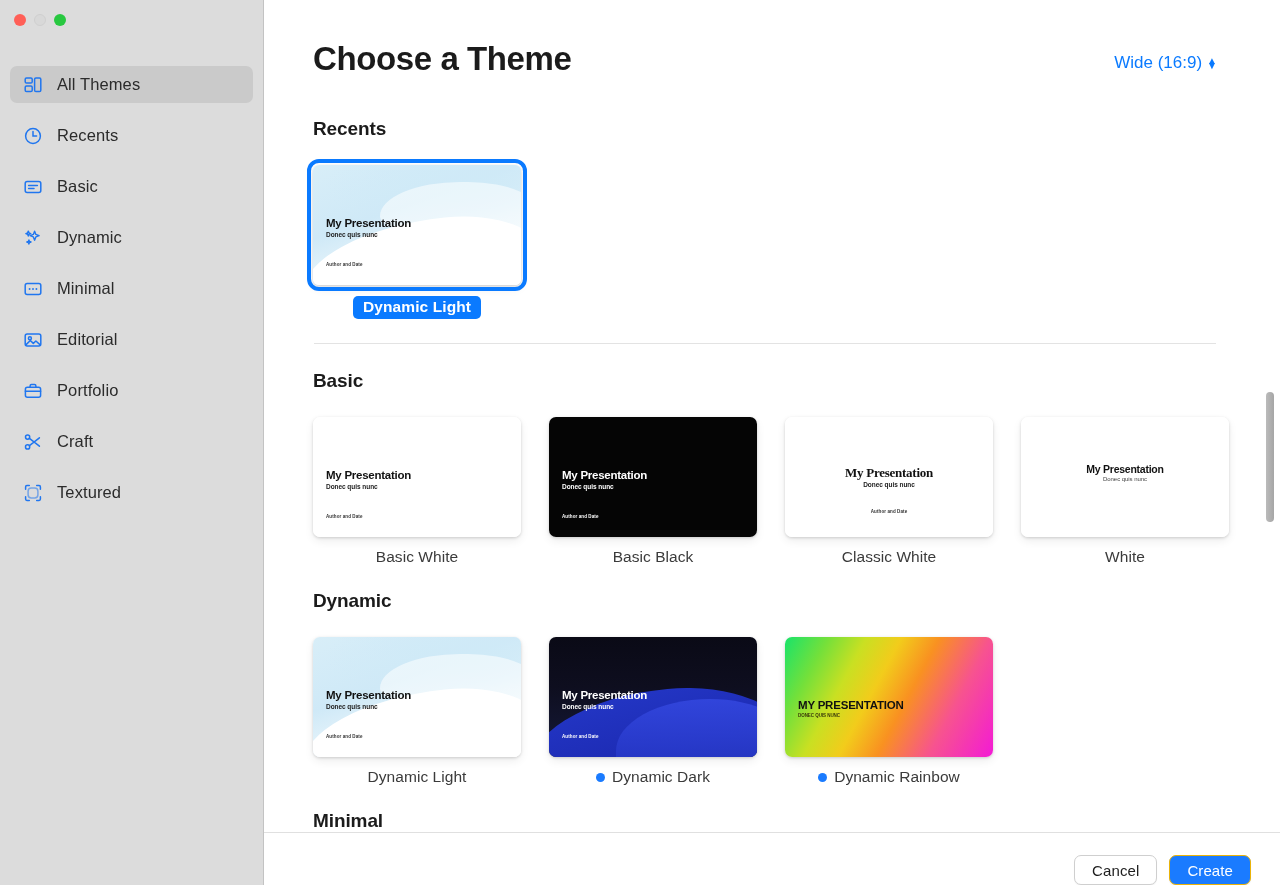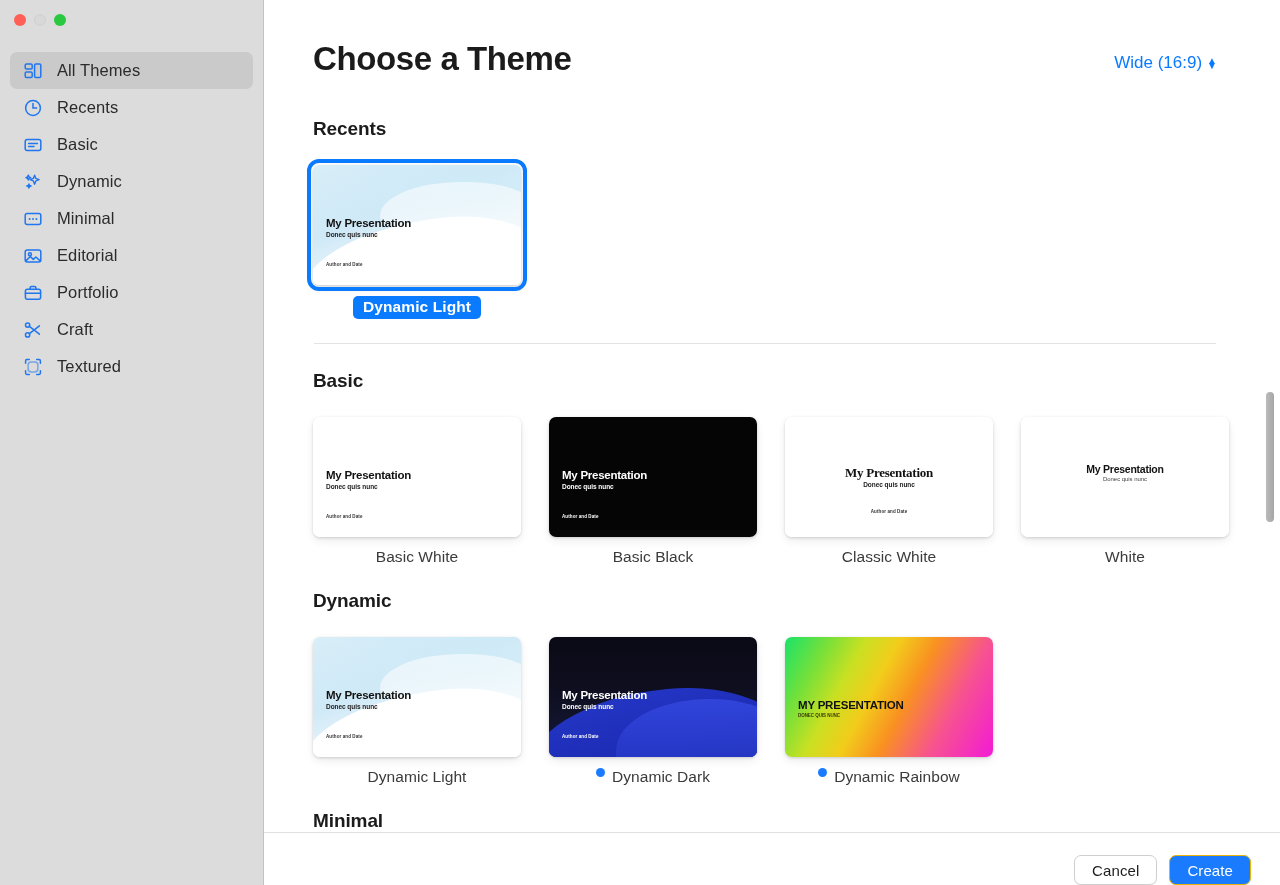--- a/index.html
+++ b/index.html
@@ -24,20 +24,21 @@
   .tl.yellow { background:#d8d8d8; border:1px solid #cfcfcf; }
   .tl.green { background:#28c840; }
 
   .sidelist { padding:12px 10px 0 10px; }
   .side-item {
     display:flex; align-items:center; gap:13px;
     height:37px; padding:0 12px;
     border-radius:7px;
     color:#2b2b2b; font-size:16.5px; letter-spacing:.1px;
     cursor:default;
+    margin-top:14px;
   }
   .side-item.selected { background:#cacaca; }
   .side-ico { width:22px; height:22px; flex:0 0 22px; display:flex; align-items:center; justify-content:center; }
   .side-ico svg { display:block; }
 
   
   .main { flex:1; position:relative; background:#ffffff; overflow:hidden; }
   .scrollarea { position:absolute; inset:0 0 53px 0; overflow:hidden; }
   .inner { padding:0 0 0 49px; }
 
@@ -129,21 +130,21 @@
   .bg-rainbow {
     background:
       linear-gradient(118deg,
         #19e36a 0%, #74e03a 16%, #c9e022 30%, #f2cc1b 43%,
         #f99121 57%, #f7538f 76%, #f31ad6 100%);
   }
 
   .cap {
     margin-top:11px; text-align:center;
     font-size:15.5px; color:#3b3b3b; letter-spacing:.05px;
-    display:flex; align-items:flex-start; justify-content:center; gap:7px;
+    display:flex; align-items:center; justify-content:center; gap:7px;
   }
   .dot { width:9px; height:9px; border-radius:50%; background:#1a7bff; flex:0 0 9px; }
   .cap.selected-pill {
     margin-top:11px;
   }
   .pill {
     display:inline-block; background:#0a7aff; color:#fff;
     border-radius:5px; padding:2px 10px 3px 10px;
     font-size:15.5px; font-weight:600; letter-spacing:.1px;
   }

